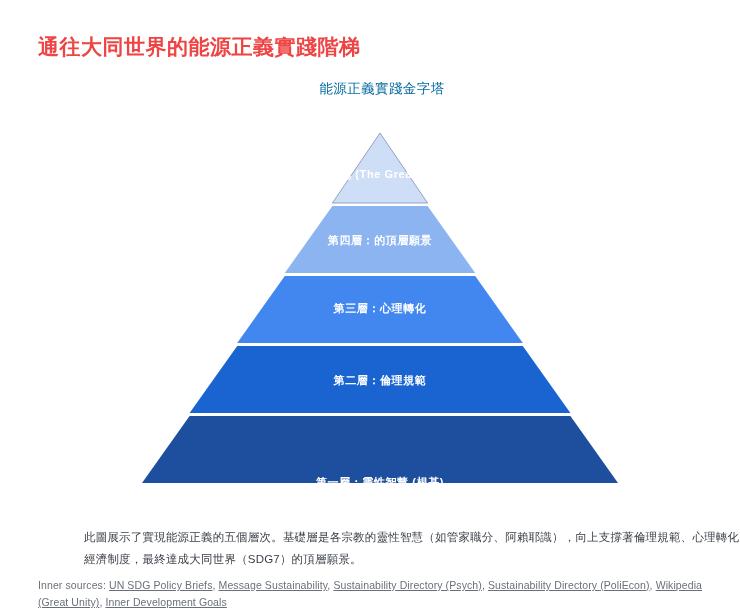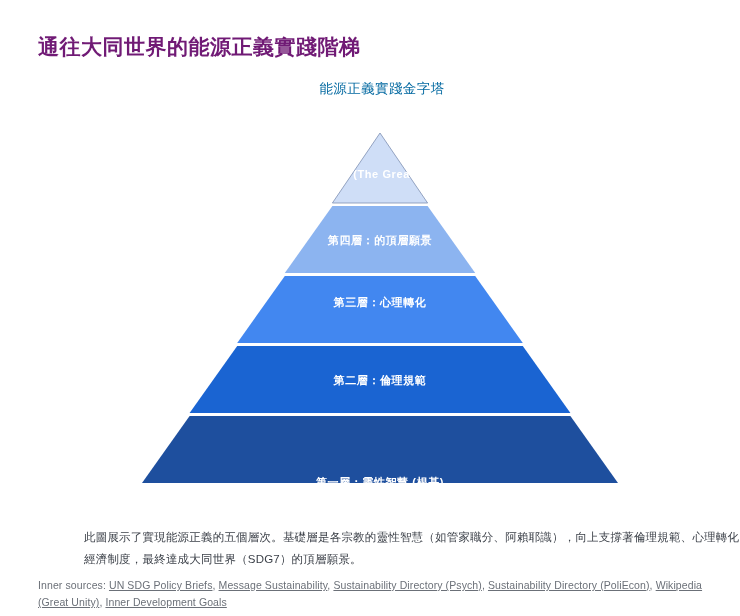--- a/index.html
+++ b/index.html
@@ -17,21 +17,21 @@
     position: relative;
   }
 
   .page-title {
     position: absolute;
     left: 38px;
     top: 19px;
     font-size: 21px;
     font-weight: bold;
     letter-spacing: 0.5px;
-    color: #701a75;
+    color: #ef4444;
     white-space: nowrap;
   }
 
   .chart-area {
     position: absolute;
     left: 0;
     top: 62px;
     width: 740px;
     height: 440px;
   }
@@ -135,26 +135,26 @@
       <polygon points="190.4,73 285.6,73 333.2,140 142.8,140" fill="#8cb4f0"></polygon>
 
       <polygon points="142.8,143 333.2,143 380.8,210 95.2,210" fill="#4287f0"></polygon>
 
       <polygon points="95.2,213 380.8,213 428.4,280 47.6,280" fill="#1a64d2"></polygon>
 
       <polygon points="47.6,283 428.4,283 476,350 0,350" fill="#1e4f9e"></polygon>
     </svg>
 
     <div class="apex-clip">
-      <div class="tier-label">大同世界 (The Great Briefs)</div>
+      <div class="tier-label">心理轉化 (The Great Unity)</div>
     </div>
 
     <div class="tier-label" style="top: 100px;">第四層：的頂層願景</div>
 
-    <div class="tier-label" style="top: 162px;">第三層：心理轉化</div>
+    <div class="tier-label" style="top: 168px;">第三層：心理轉化</div>
 
     <div class="tier-label" style="top: 240px;">第二層：倫理規範</div>
 
     <div class="tier-label" style="top: 310px; margin-top: 32px;">第一層：靈性智慧 (根基)</div>
 
   </div>
 </div>
 
 <p class="caption">此圖展示了實現能源正義的五個層次。基礎層是各宗教的靈性智慧（如管家職分、阿賴耶識），向上支撐著倫理規範、心理轉化、經濟制度，最終達成大同世界（SDG7）的頂層願景。</p>
 

